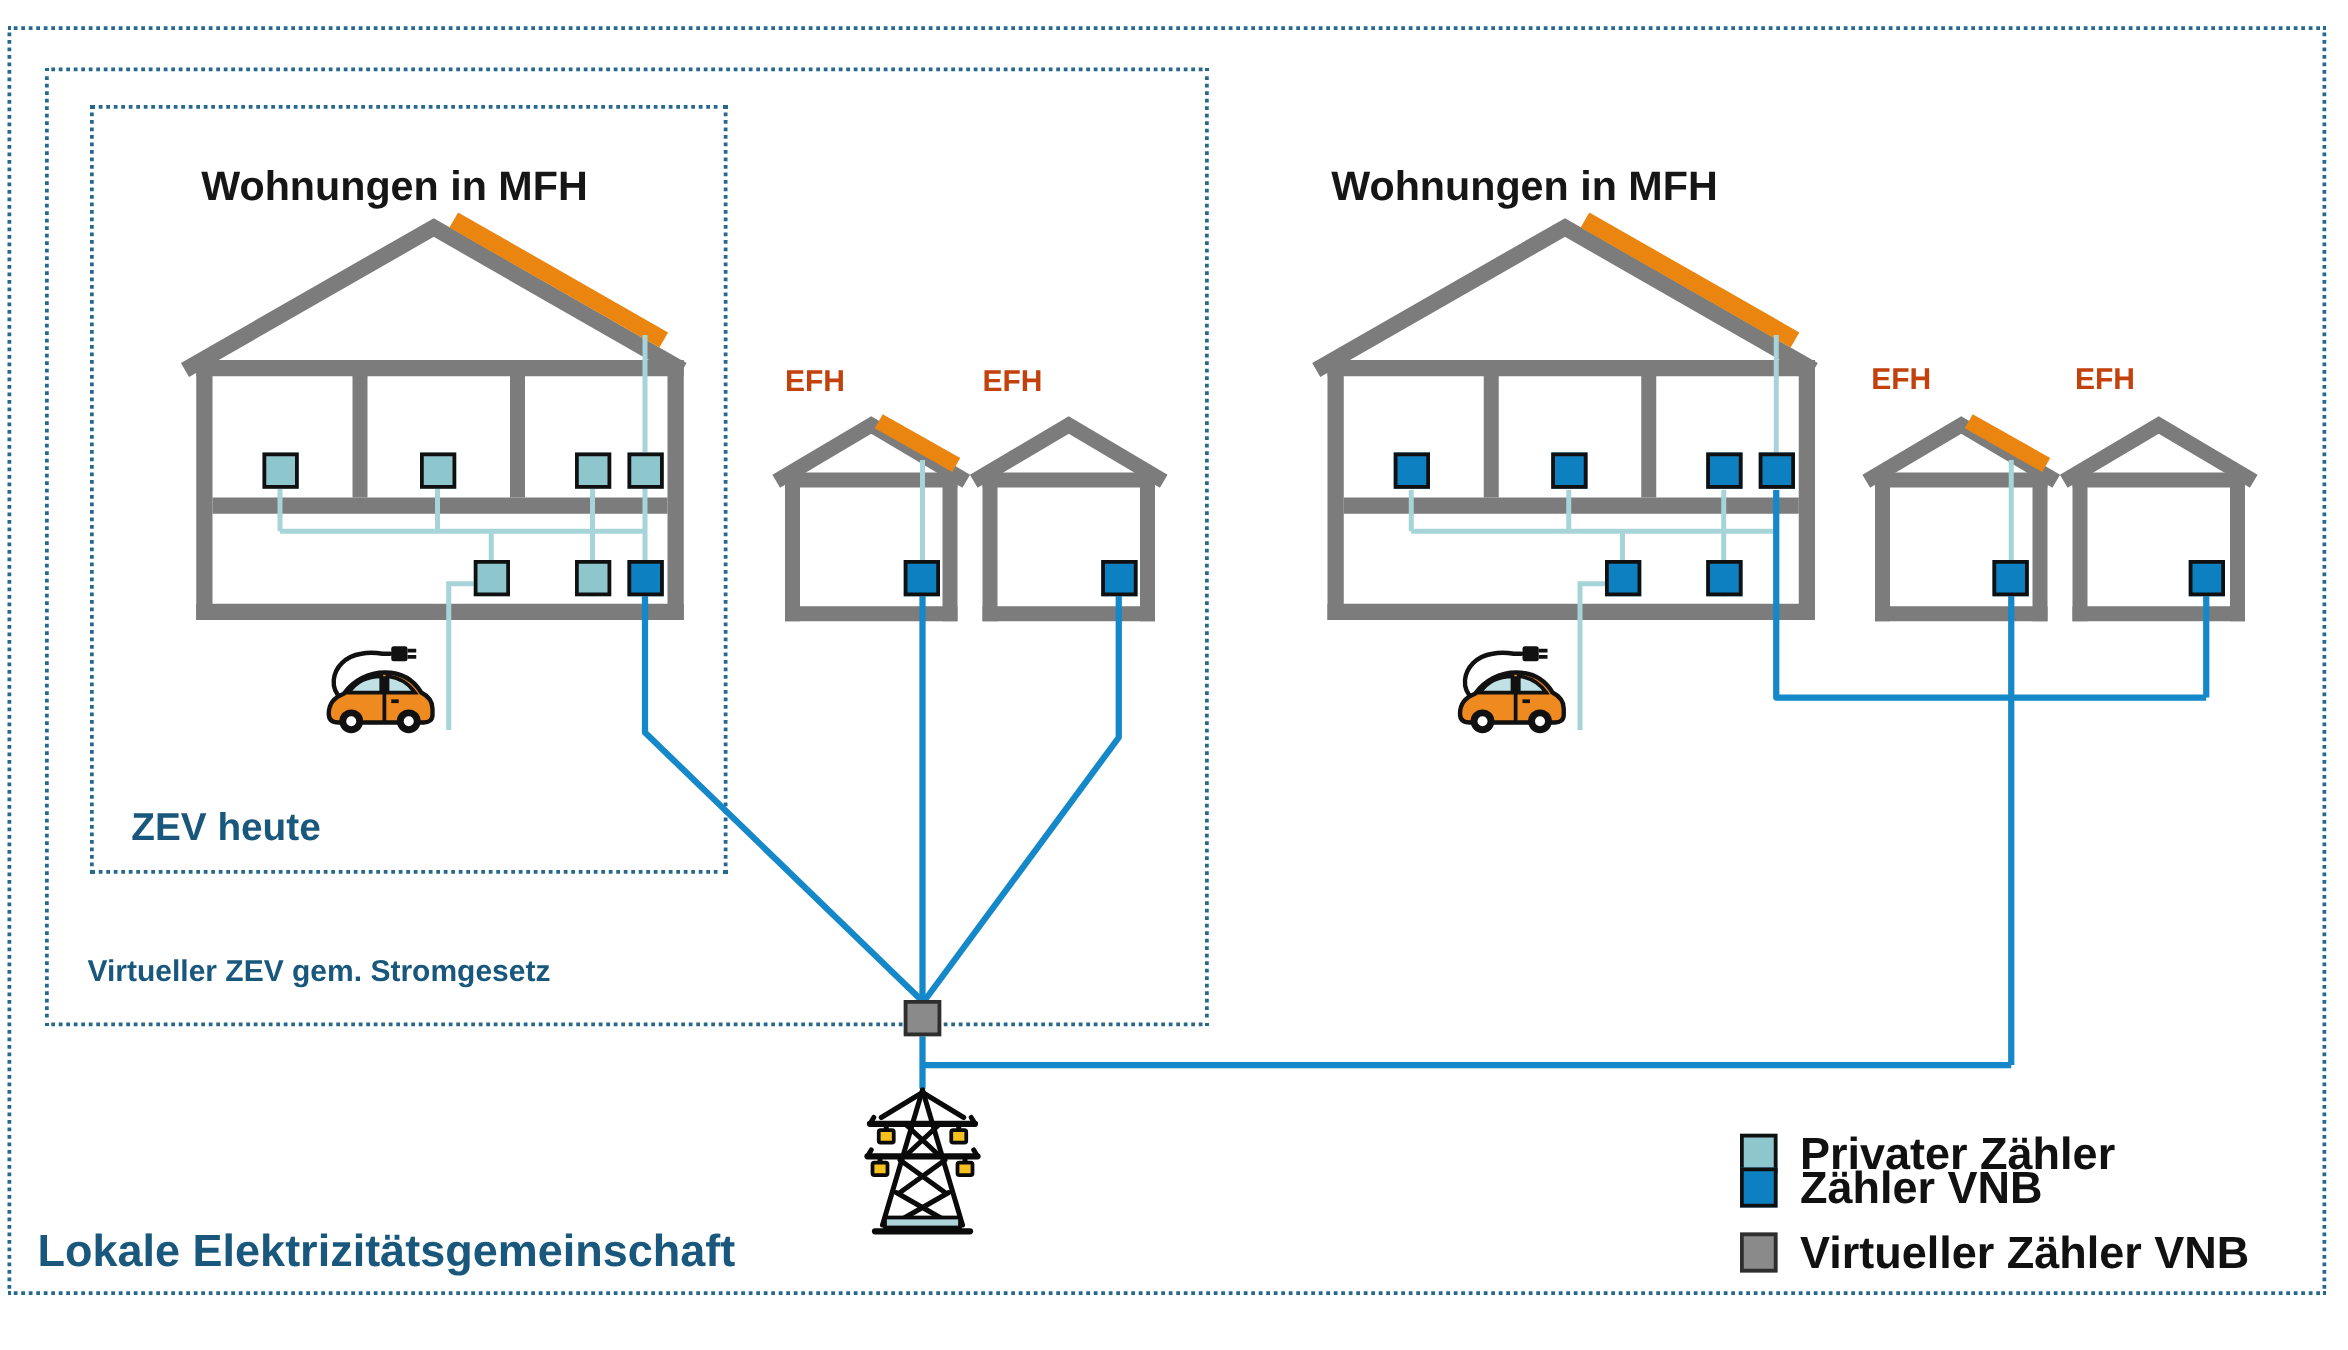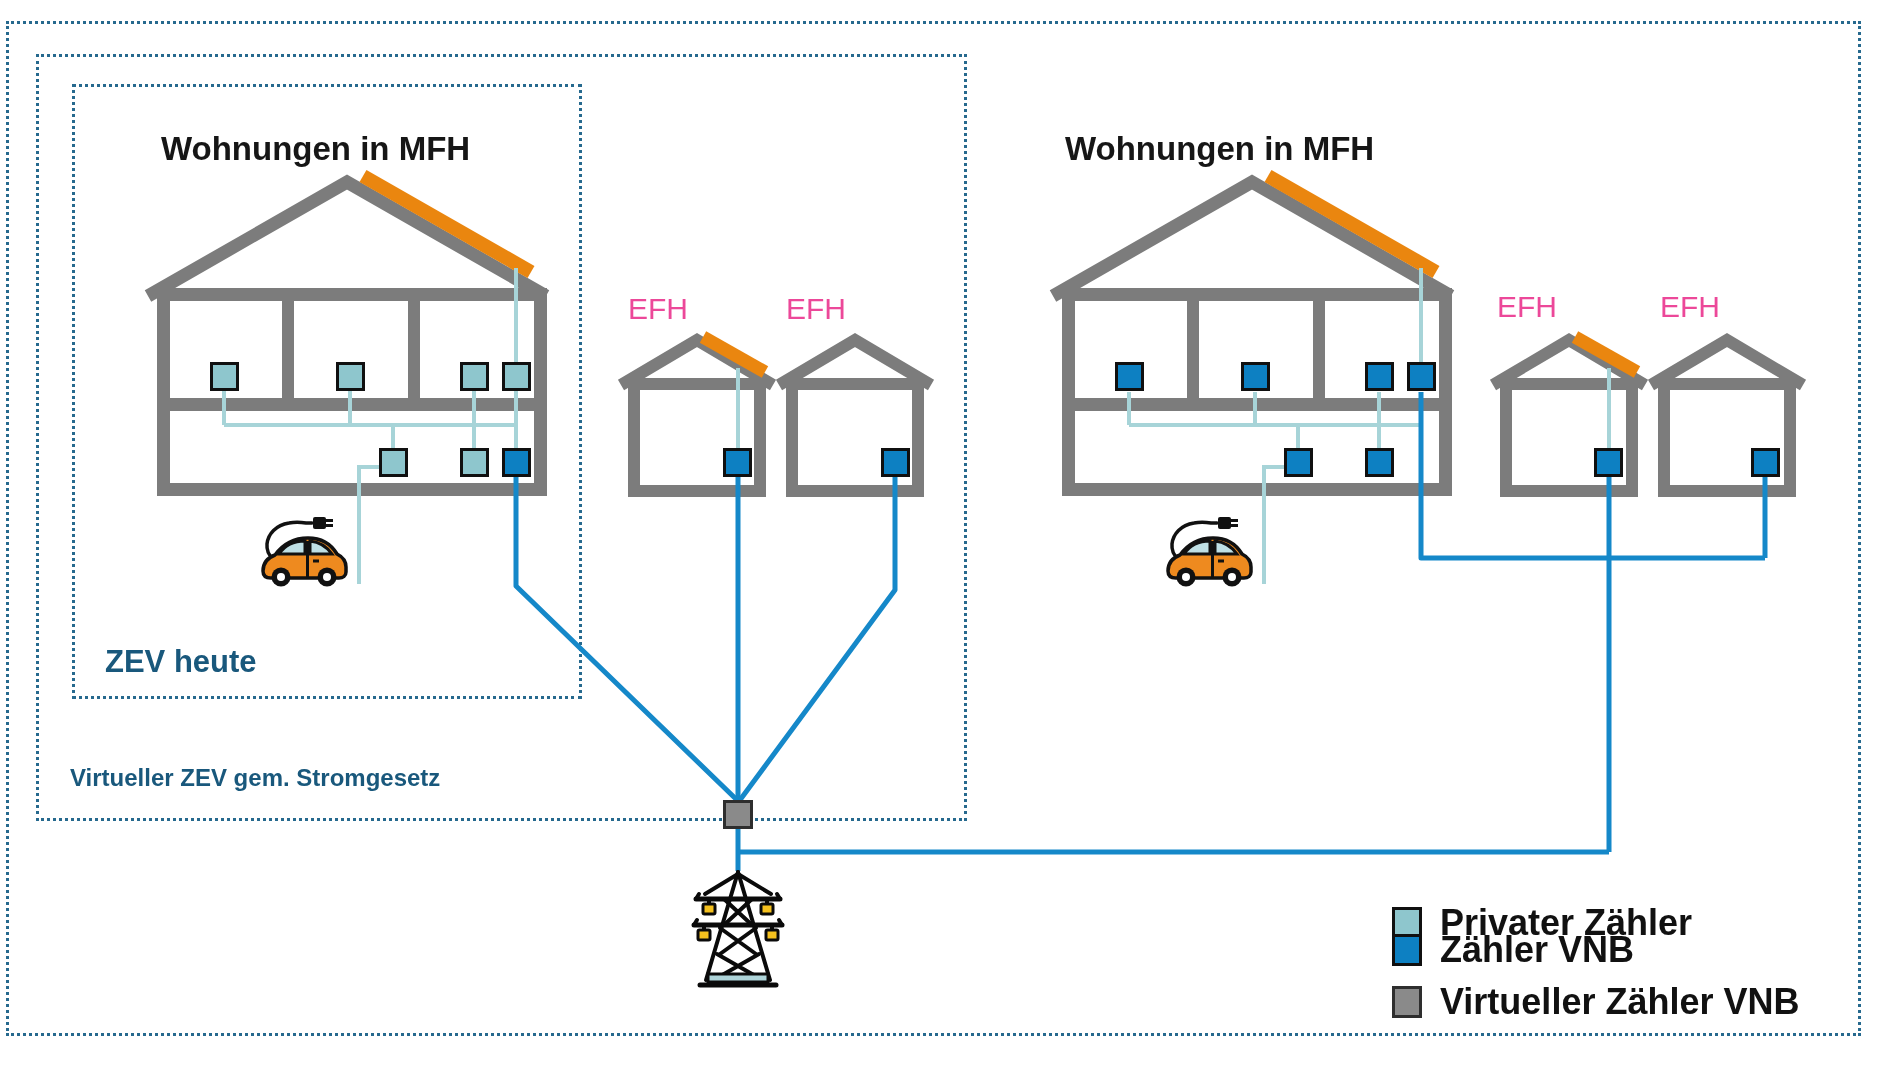--- a/index.html
+++ b/index.html
@@ -5,21 +5,21 @@
   html,body{margin:0;padding:0;background:#fff;}
   .canvas{position:relative;width:1864px;height:1080px;background:#ffffff;
           font-family:"Liberation Sans",sans-serif;overflow:hidden;}
   .dotted-box{position:absolute;border:3.5px dotted #26698e;}
   .svg-layer{position:absolute;left:0;top:0;}
   .meter{position:absolute;width:29px;height:29px;box-sizing:border-box;border:3px solid #101010;}
   .meter.private{background:#8ec6cd;}
   .meter.vnb{background:#0d80c2;}
   .meter.virtual{background:#8a8a8a;border-color:#2e2e2e;width:30px;}
   .house-label{position:absolute;font-weight:700;font-size:33px;color:#161616;white-space:nowrap;}
-  .efh-label{position:absolute;font-weight:400;font-size:30px;color:#ec4899;white-space:nowrap;}
+  .efh-label{position:absolute;font-weight:700;font-size:24px;color:#c2410c;white-space:nowrap;}
   .zone-label{position:absolute;font-weight:700;color:#19587c;white-space:nowrap;}
   .zone-label.inner{font-size:31px;}
   .zone-label.middle{font-size:24px;}
   .zone-label.outer{font-size:36px;}
   .legend-row{position:absolute;display:flex;align-items:center;gap:18px;}
   .legend-swatch{width:30px;height:32px;box-sizing:border-box;border:3px solid #101010;flex:0 0 auto;}
   .legend-swatch.private{background:#8ec6cd;}
   .legend-swatch.vnb{background:#0d80c2;}
   .legend-swatch.virtual{background:#8a8a8a;border-color:#2e2e2e;}
   .legend-label{font-weight:700;font-size:36px;color:#111;white-space:nowrap;}
@@ -195,20 +195,21 @@
 
   <div class="house-label" style="left:161px;top:130px;">Wohnungen in MFH</div>
   <div class="house-label" style="left:1065px;top:130px;">Wohnungen in MFH</div>
   <div class="efh-label" style="left:628px;top:292px;">EFH</div>
   <div class="efh-label" style="left:786px;top:292px;">EFH</div>
   <div class="efh-label" style="left:1497px;top:290px;">EFH</div>
   <div class="efh-label" style="left:1660px;top:290px;">EFH</div>
 
   <div class="zone-label inner" style="left:105px;top:644px;text-align:center;">ZEV heute</div>
   <div class="zone-label middle" style="left:70px;top:764px;">Virtueller ZEV gem. Stromgesetz</div>
+  <div class="zone-label outer" style="left:30px;top:980px;">Lokale Elektrizitätsgemeinschaft</div>
 
   <div class="legend-row" style="left:1392px;top:902px;">
     <div class="legend-swatch private"></div>
     <div class="legend-label">Privater Zähler</div>
   </div>
   <div class="legend-row" style="left:1392px;top:929px;">
     <div class="legend-swatch vnb"></div>
     <div class="legend-label">Zähler VNB</div>
   </div>
   <div class="legend-row" style="left:1392px;top:981px;">

